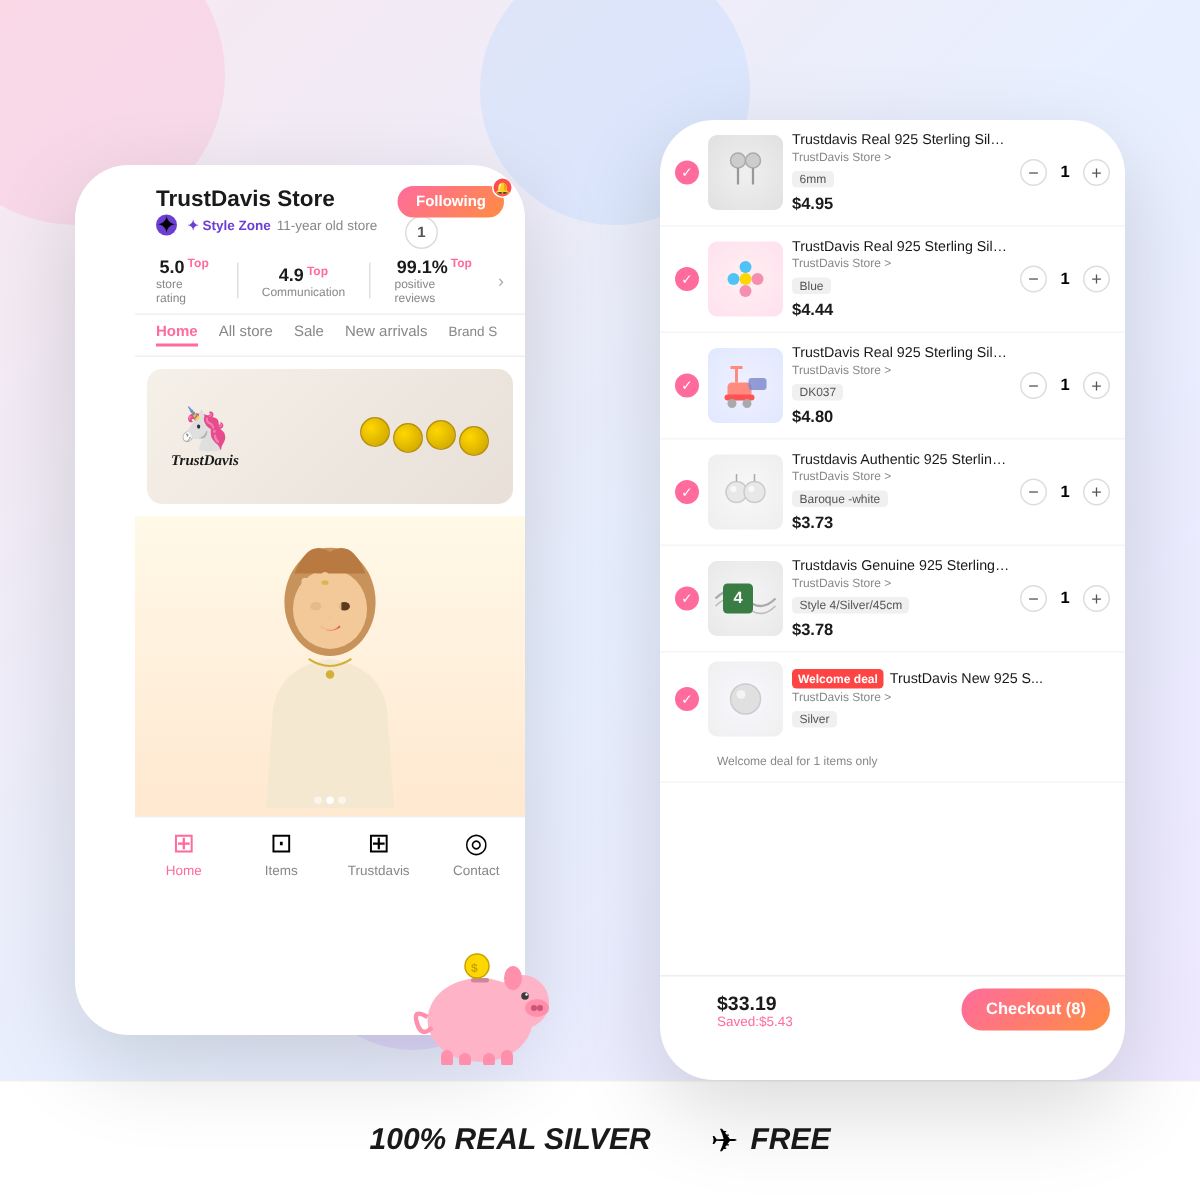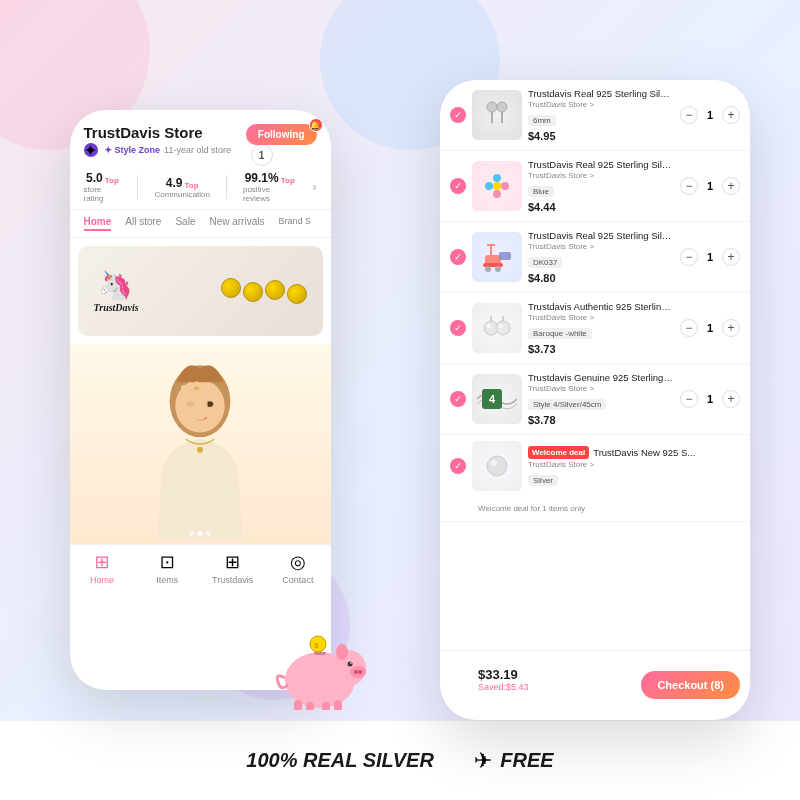--- a/index.html
+++ b/index.html
@@ -55,22 +55,23 @@
 
     .phone-frame {
       background: white;
       border-radius: 36px;
       box-shadow: 0 20px 60px rgba(0,0,0,0.15);
       overflow: hidden;
       position: relative;
     }
 
     .phone-left {
-      width: 261px;
+      width: 300px;
       height: 580px;
+      padding-left: 40px;
     }
 
     
     .store-header {
       padding: 14px 14px 8px;
       display: flex;
       align-items: flex-start;
       justify-content: space-between;
     }
 
@@ -141,21 +142,21 @@
     }
 
     .stat-value {
       font-size: 12px;
       font-weight: 700;
       color: #1a1a1a;
     }
 
     .stat-label-row {
       display: flex;
-      align-items: flex-end;
+      align-items: flex-start;
       gap: 2px;
     }
 
     .stat-top {
       font-size: 8px;
       color: #ff6b9d;
       font-weight: 600;
     }
 
     .stat-label {
@@ -468,21 +469,20 @@
     .checkout-btn {
       background: linear-gradient(135deg, #ff6b9d, #ff8c42);
       color: white;
       border: none;
       border-radius: 20px;
       padding: 8px 16px;
       font-size: 11px;
       font-weight: 700;
       cursor: pointer;
       white-space: nowrap;
-      margin-top: 12px;
     }
 
     
     .bottom-banner {
       position: absolute;
       bottom: 0;
       left: 0;
       width: 800px;
       height: 80px;
       background: white;

